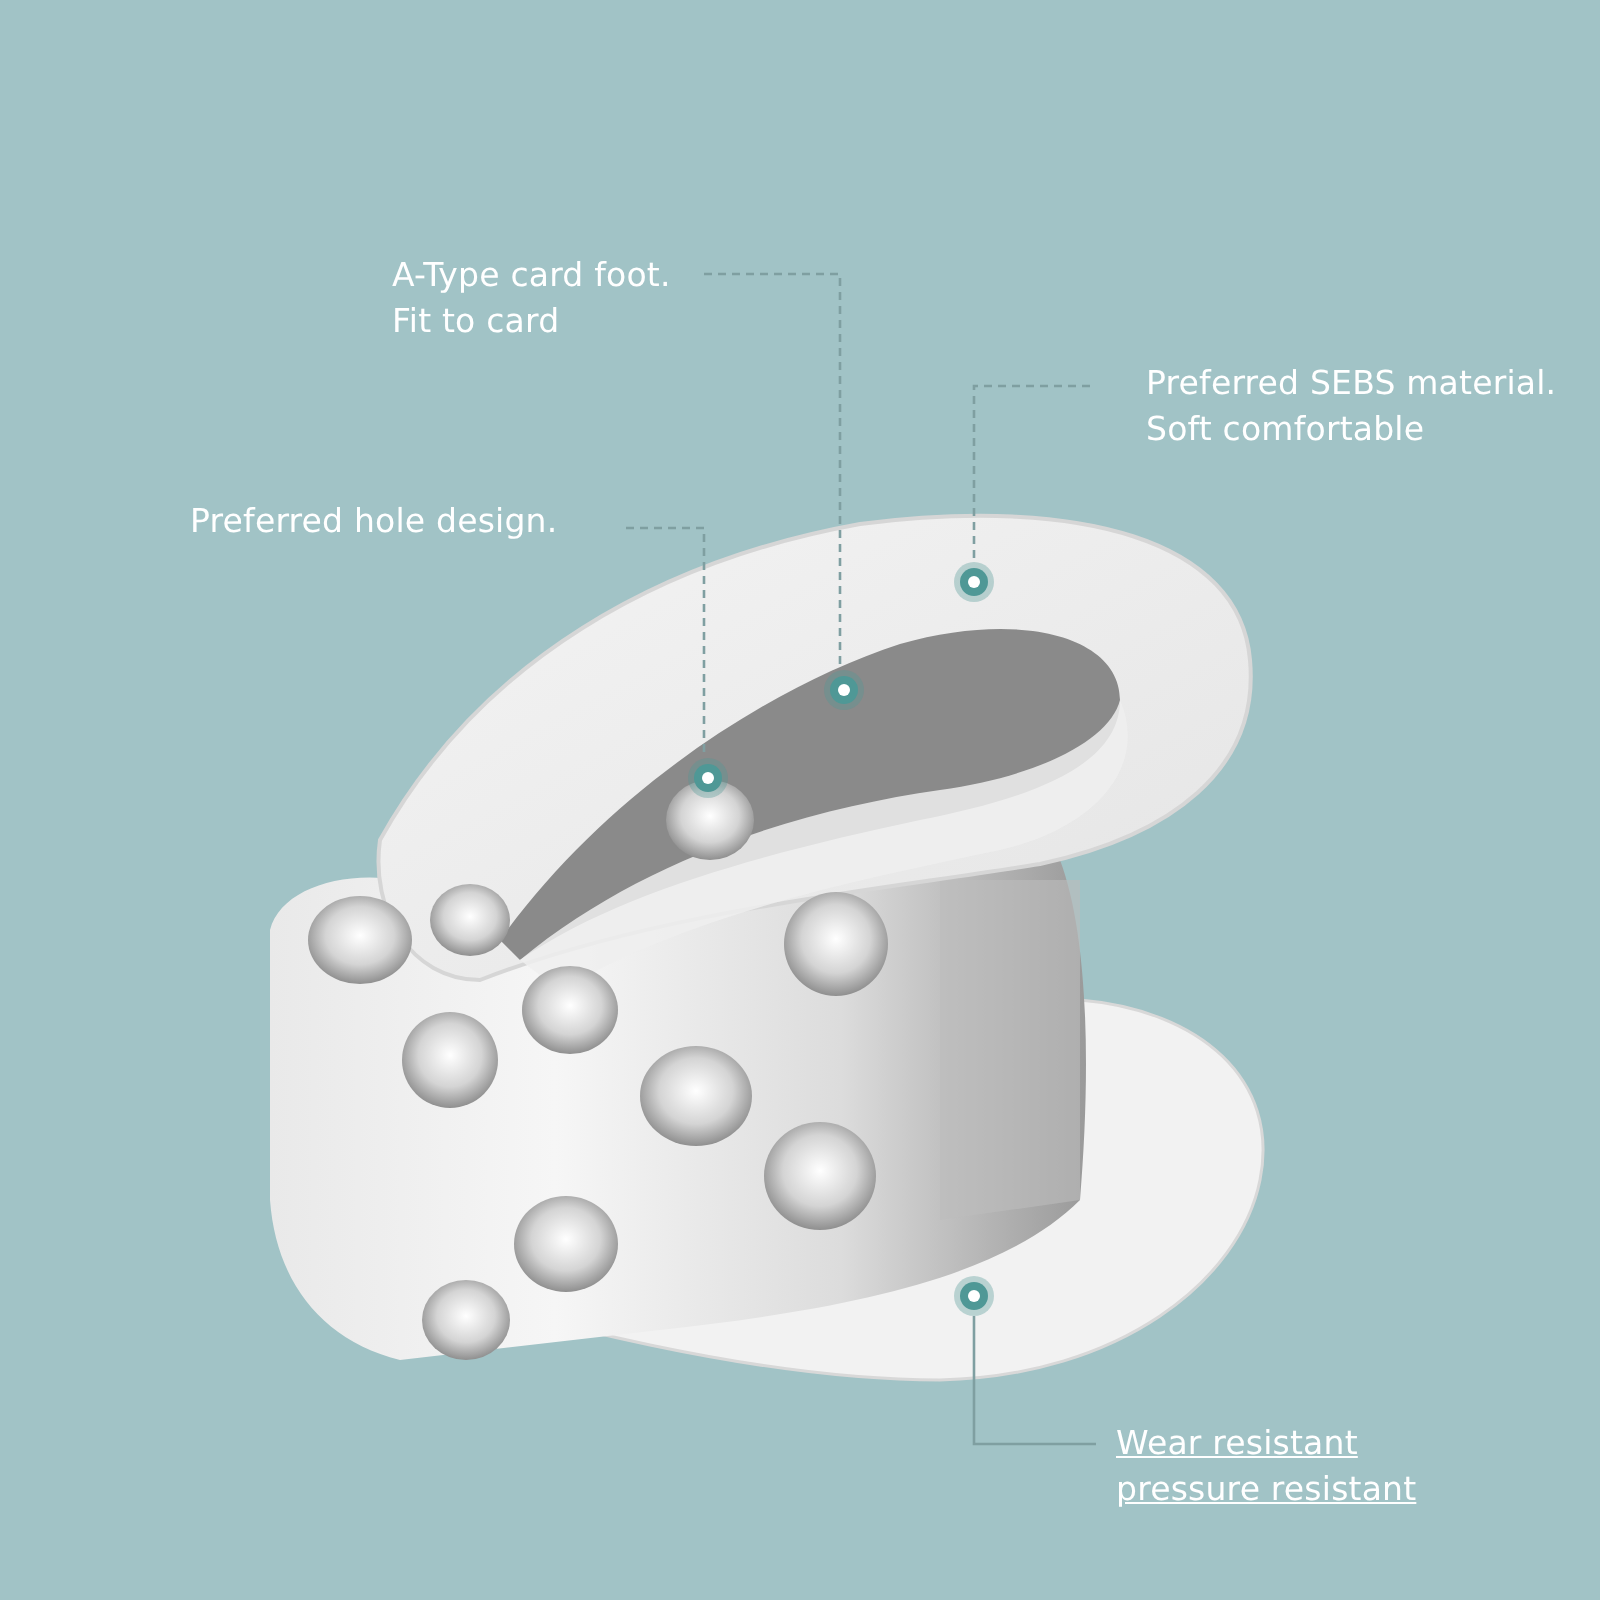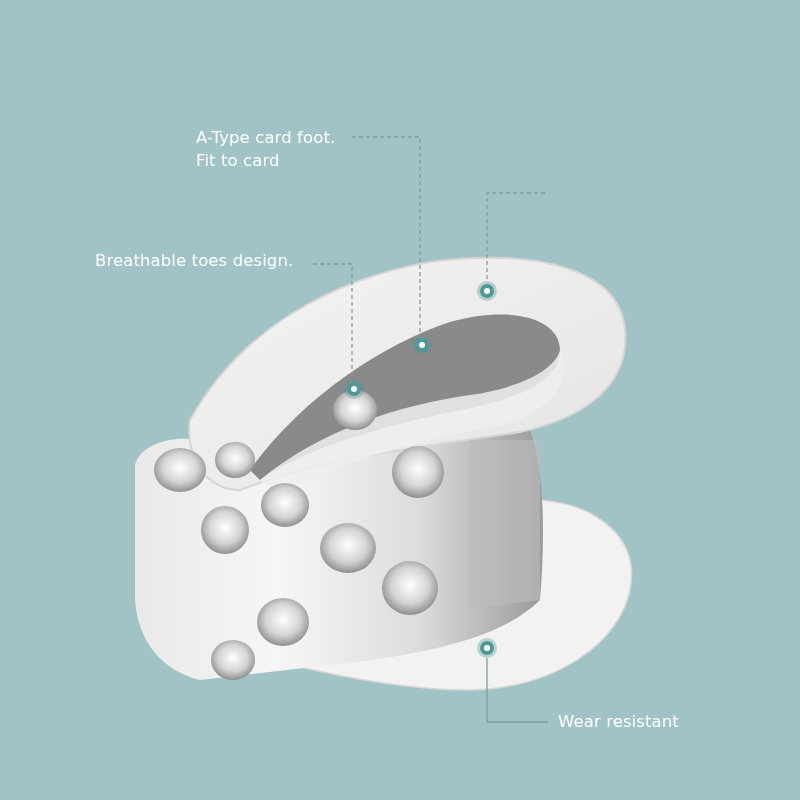--- a/index.html
+++ b/index.html
@@ -91,22 +91,27 @@
           <circle cx="487" cy="648" r="3" fill="#ffffff"></circle>
         </g>
     </g>
   </svg>
 
   <div class="label" style="left:196px; top:126px;">
     <span>A-Type card foot.</span>
     <span>Fit to card</span>
   </div>
 
+  <div class="label" style="left:573px; top:180px;">
+    <span>Preferred SEBS material.</span>
+    <span>Soft comfortable</span>
+  </div>
 
   <div class="label" style="left:95px; top:249px;">
-    <span>Breathable toes design.</span>
+    <span>Preferred hole design.</span>
   </div>
 
-  <div class="label" style="left:558px; top:710px;">
+  <div class="label" style="left:558px; top:710px;text-decoration:underline;">
     <span>Wear resistant</span>
+    <span>pressure resistant</span>
   </div>
 
 </div>
 
 </body></html>

